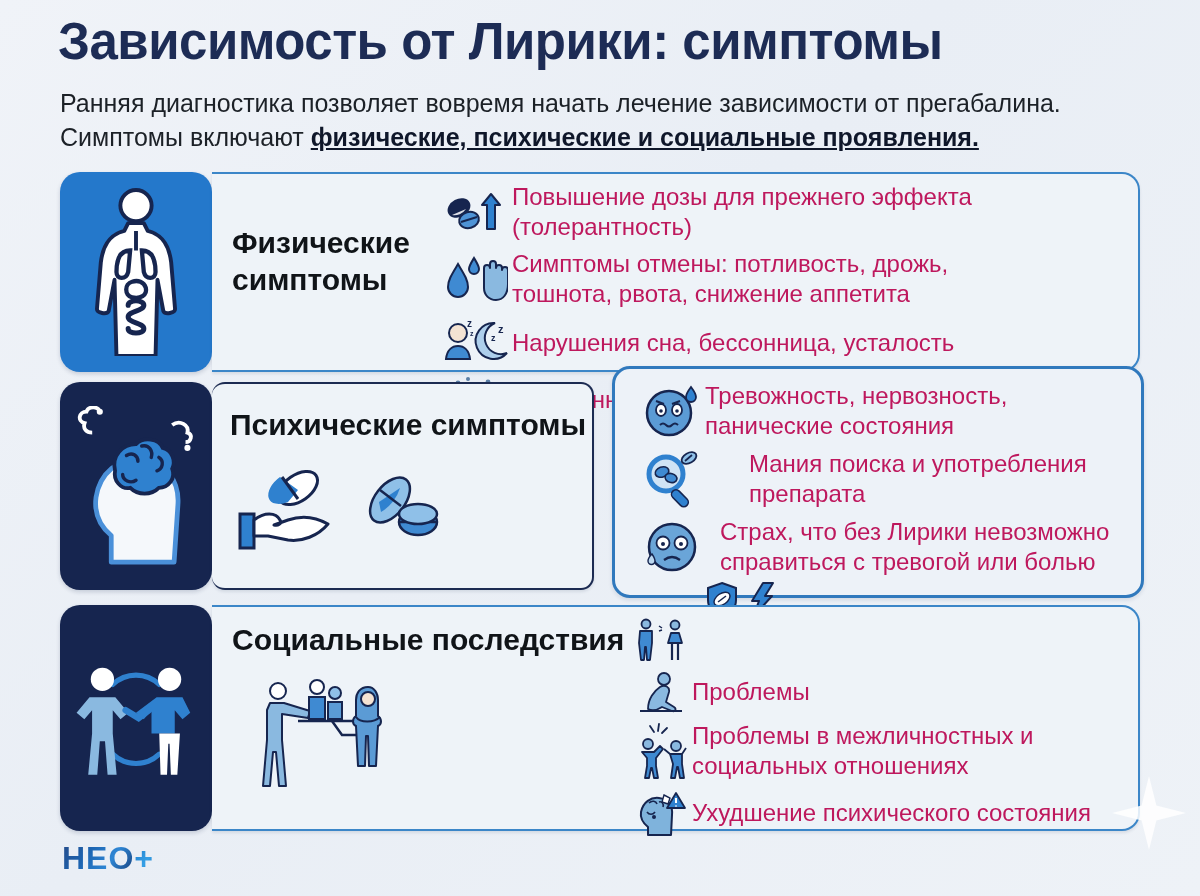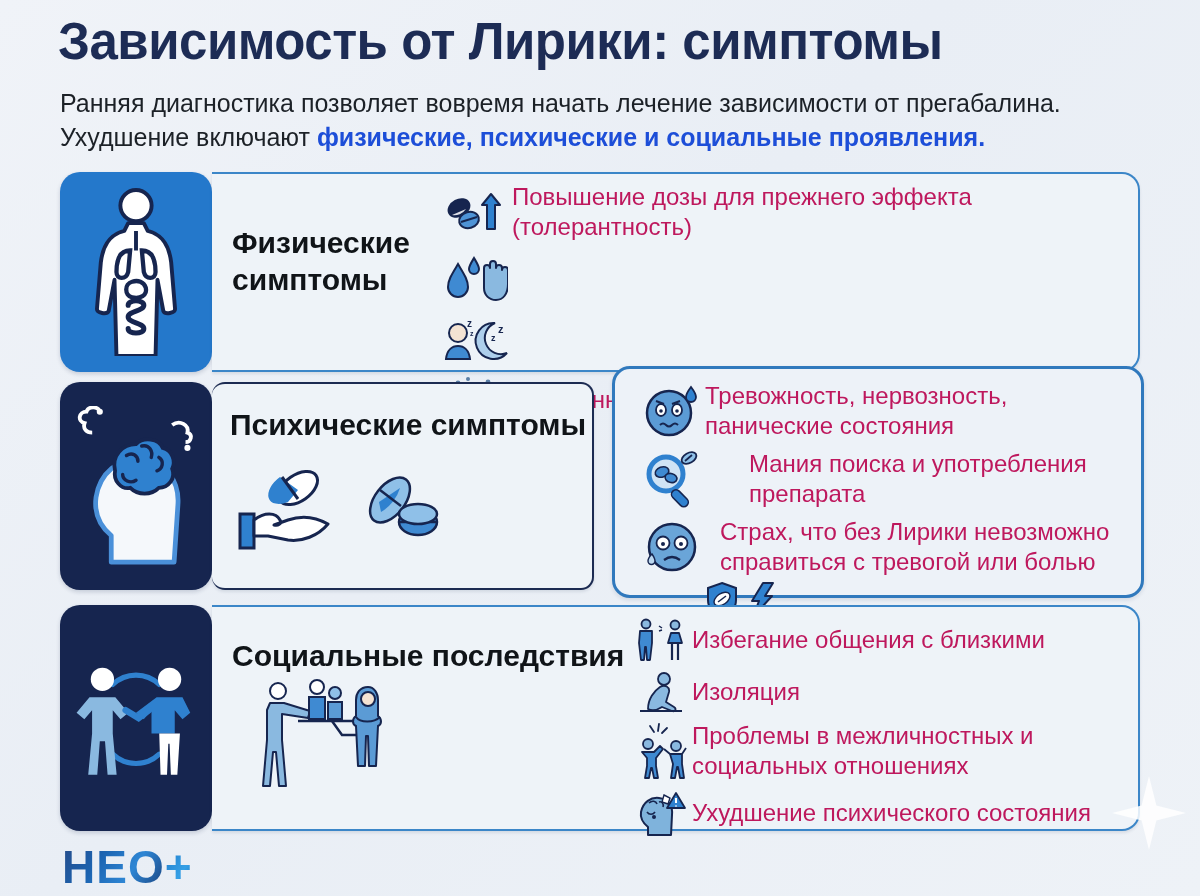--- a/index.html
+++ b/index.html
@@ -12,21 +12,21 @@
   
   .title{
     left:58px;top:12px;width:1100px;
     font-size:51px;font-weight:800;letter-spacing:-0.5px;
     color:#1d2c55;
   }
   .subtitle{
     left:60px;top:86px;width:1080px;
     font-size:25px;line-height:34px;color:#1c2127;
   }
-  .subtitle b{font-weight:700;color:#1d4ed8;}
+  .subtitle b{font-weight:700;color:#0f172a;text-decoration:underline;}
   
   .panel{
     border-radius:20px;display:flex;align-items:center;justify-content:center;
     box-shadow:0 2px 4px rgba(20,40,80,.18);
   }
   .panel.blue{background:#2478cb;}
   .panel.navy{background:#16254f;}
   .content{
     background:#eef3f8;
     box-shadow:0 2px 3px rgba(20,40,80,.10);
@@ -39,21 +39,21 @@
   }
   .card-heading{
     font-size:30px;font-weight:800;color:#101418;line-height:37px;
   }
   
   .ilist{display:flex;flex-direction:column;}
   .irow{display:flex;align-items:center;}
   .icell{display:flex;align-items:center;justify-content:center;flex:none;}
   .itext{font-size:24px;line-height:30px;color:#be185d;}
   
-  .logo{left:62px;top:840px;font-size:46px;font-weight:800;letter-spacing:1px;}
+  .logo{left:62px;top:840px;font-size:32px;font-weight:800;letter-spacing:1px;}
   .logo .neo{
     background:linear-gradient(125deg,#274a86 0%,#1c63b0 35%,#2e86d4 65%,#173a74 100%);
     -webkit-background-clip:text;background-clip:text;color:transparent;
   }
   .logo .plus{
     background:linear-gradient(125deg,#1d74c4 0%,#35a0e6 60%,#1f66b2 100%);
     -webkit-background-clip:text;background-clip:text;color:transparent;
   }
   
   .sparkle{
@@ -62,21 +62,21 @@
     filter:blur(1px);
   }
   svg{display:block;}
 </style>
 </head>
 <body>
 
 <div class="abs title">Зависимость от Лирики: симптомы</div>
 <div class="abs subtitle">
   <span>Ранняя диагностика позволяет вовремя начать лечение зависимости от прегабалина.</span><br>
-  <span>Ухудшение включают </span><b>физические, психические и социальные проявления.</b>
+  <span>Симптомы включают </span><b>физические, психические и социальные проявления.</b>
 </div>
 
 <div class="abs panel blue" style="left:60px;top:172px;width:152px;height:200px;">
   <span>
     <svg width="118" height="168" viewBox="0 0 60 86">
       <circle cx="30" cy="9" r="8" fill="#fff" stroke="#16254f" stroke-width="2"></circle>
       <path d="M26 18 h8 l2 4 c8 2 11 8 12 16 l2 24 c0 2-5 3-6 1 l-3-16 -1 39 h-20 l-1-39 -3 16 c-1 2-6 1-6-1 l2-24 c1-8 4-14 12-16 z" fill="#fff" stroke="#16254f" stroke-width="2" stroke-linejoin="round"></path>
       <path d="M30 22 v10" stroke="#16254f" stroke-width="2"></path>
       <path d="M27 32 c-6 0-7 6-7 11 c0 4 5 4 6 0 z" fill="#fff" stroke="#16254f" stroke-width="2.2"></path>
       <path d="M33 32 c6 0 7 6 7 11 c0 4-5 4-6 0 z" fill="#fff" stroke="#16254f" stroke-width="2.2"></path>
@@ -102,33 +102,35 @@
       <span class="itext" style="max-width:640px;">Повышение дозы для прежнего эффекта (толерантность)</span>
     </div>
     <div class="irow">
       <span class="icell" style="width:72px;height:62px;">
         <svg width="64" height="58" viewBox="0 0 64 58">
           <path d="M14 14 C20 24 24 30 24 37 a10 10 0 0 1-20 0 C4 30 8 24 14 14z" fill="#3f8ad2" stroke="#16254f" stroke-width="2"></path>
           <path d="M30 8 c3 5 5 8 5 11 a5 5 0 0 1-10 0 c0-3 2-6 5-11z" fill="#3f8ad2" stroke="#16254f" stroke-width="2"></path>
           <path d="M40 30 v-12 a3 3 0 0 1 6 0 v-4 a3 3 0 0 1 6 0 v4 a3 3 0 0 1 6 0 v2 a3 3 0 0 1 6 0 v14 c0 10-5 16-12 16 s-12-5-12-12 z" fill="#8ab9e0" stroke="#16254f" stroke-width="2" stroke-linejoin="round"></path>
         </svg>
       </span>
+      <span class="itext" style="max-width:470px;">Симптомы отмены: потливость, дрожь, тошнота, рвота, снижение аппетита</span>
     </div>
     <div class="irow">
       <span class="icell" style="width:72px;height:54px;">
         <svg width="66" height="52" viewBox="0 0 66 52">
           <circle cx="15" cy="16" r="9" fill="#f4e3d3" stroke="#16254f" stroke-width="2"></circle>
           <path d="M3 42 c1-9 6-13 12-13 s11 4 12 13z" fill="#3f8ad2" stroke="#16254f" stroke-width="2"></path>
           <text x="24" y="10" font-size="10" font-weight="bold" fill="#16254f">z</text>
           <text x="27" y="19" font-size="7" font-weight="bold" fill="#16254f">z</text>
           <path d="M52 6 a18 18 0 1 0 12 30 a15 15 0 0 1-12-30z" fill="#aecfec" stroke="#16254f" stroke-width="2"></path>
           <text x="48" y="24" font-size="9" font-weight="bold" fill="#16254f">z</text>
           <text x="55" y="16" font-size="11" font-weight="bold" fill="#16254f">z</text>
         </svg>
       </span>
+      <span class="itext" style="max-width:640px;">Нарушения сна, бессонница, усталость</span>
     </div>
     <div class="irow">
       <span class="icell" style="width:72px;height:48px;">
         <svg width="52" height="48" viewBox="0 0 52 48">
           <path d="M14 46 v-8 c-5-4-7-9-6-15 c2-9 9-14 17-13 c8 1 13 8 12 16 l-1 20z" fill="#dde8f2" stroke="#5b7fa6" stroke-width="2" stroke-linejoin="round"></path>
           <circle cx="22" cy="20" r="7" fill="none" stroke="#5b7fa6" stroke-width="1.8" stroke-dasharray="3 2"></circle>
           <circle cx="8" cy="7" r="2.4" fill="#5b7fa6"></circle>
           <circle cx="18" cy="3" r="2" fill="#5b7fa6"></circle>
           <circle cx="38" cy="6" r="2.4" fill="#5b7fa6"></circle>
           <circle cx="44" cy="26" r="2" fill="#5b7fa6"></circle>
@@ -246,21 +248,21 @@
       <circle cx="22" cy="20" r="9" fill="#fff"></circle>
       <path d="M12 34 h20 l10 12 -6 5 -6-7 v18 l3 32 h-7 l-2-26 h-4 l-2 26 h-7 l3-32 v-18 l-6 7 -6-5z" fill="#8ab9e0"></path>
       <circle cx="74" cy="20" r="9" fill="#fff"></circle>
       <path d="M64 34 h20 l6 12 -6 5 -6-7 v18 h-18 v-18 l-6 7 -6-5z" fill="#2f81cf"></path>
       <path d="M66 62 h16 l-2 32 h-5 l-1-24 h-1 l-1 24 h-5z" fill="#fff"></path>
       <path d="M40 44 l10 6 8-6" stroke="#2f81cf" stroke-width="5" fill="none" stroke-linecap="round"></path>
     </svg>
   </span>
 </div>
 <div class="abs content blue-border" style="left:212px;top:605px;width:926px;height:222px;">
-  <div class="abs card-heading" style="left:20px;top:14px;width:400px;margin-top:16px;">Социальные последствия</div>
+  <div class="abs card-heading" style="left:20px;top:14px;width:400px;">Социальные последствия</div>
   <span class="abs" style="left:28px;top:62px;">
     <svg width="160" height="122" viewBox="0 0 160 122">
       <circle cx="38" cy="22" r="8" fill="#fff" stroke="#16254f" stroke-width="2"></circle>
       <path d="M30 34 h14 l26 8 -2 7 -26-4 v26 l4 46 h-7 l-3-34 h-3 l-3 34 h-7 l4-46 v-30z" fill="#8ab9e0" stroke="#16254f" stroke-width="2" stroke-linejoin="round"></path>
       <circle cx="77" cy="18" r="7" fill="#fff" stroke="#16254f" stroke-width="2"></circle>
       <path d="M69 28 h16 v22 h-16z" fill="#3f8ad2" stroke="#16254f" stroke-width="2"></path>
       <circle cx="95" cy="24" r="6" fill="#8fc0e8" stroke="#16254f" stroke-width="2"></circle>
       <path d="M88 33 h14 v17 h-14z" fill="#5b9bd5" stroke="#16254f" stroke-width="2"></path>
       <path d="M58 52 h60" stroke="#16254f" stroke-width="2.5"></path>
       <path d="M92 52 l10 14 h20" stroke="#16254f" stroke-width="2.5" fill="none"></path>
@@ -275,31 +277,30 @@
       <span class="icell" style="width:62px;height:46px;">
         <svg width="52" height="44" viewBox="0 0 52 44">
           <circle cx="11" cy="6" r="4.5" fill="#8ab9e0" stroke="#16254f" stroke-width="1.8"></circle>
           <path d="M5 13 h12 v12 l-2 17 h-3 l-1-13 h-1 l-1 13 h-3 l-2-17z" fill="#3f8ad2" stroke="#16254f" stroke-width="1.8" stroke-linejoin="round"></path>
           <circle cx="40" cy="7" r="4.5" fill="#8ab9e0" stroke="#16254f" stroke-width="1.8"></circle>
           <path d="M33 25 l3-10 h8 l3 10z" fill="#3f8ad2" stroke="#16254f" stroke-width="1.8" stroke-linejoin="round"></path>
           <path d="M37 25 v17 m6-17 v17" stroke="#16254f" stroke-width="2.2"></path>
           <path d="M24 8 l3 2 m-3 3 l3-1" stroke="#16254f" stroke-width="1.5"></path>
         </svg>
       </span>
-      <span class="itext">Избегание общения с близкими</span>
     </div>
     <div class="irow">
       <span class="icell" style="width:62px;height:44px;">
         <svg width="50" height="42" viewBox="0 0 50 42">
           <circle cx="28" cy="8" r="6" fill="#8ab9e0" stroke="#16254f" stroke-width="1.8"></circle>
           <path d="M12 38 c0-10 6-18 12-22 c5-3 10 0 9 5 l-3 10 l8 5 c3 2 1 5-2 4 l-10-4 c-6 4-10 4-14 2z" fill="#8ab9e0" stroke="#16254f" stroke-width="1.8" stroke-linejoin="round"></path>
           <path d="M4 40 h42" stroke="#16254f" stroke-width="2.2"></path>
         </svg>
       </span>
-      <span class="itext">Изоляция</span>
+      <span class="itext">Проблемы</span>
     </div>
     <div class="irow">
       <span class="icell" style="width:62px;height:60px;">
         <svg width="54" height="58" viewBox="0 0 54 58">
           <path d="M20 10 l-4-6 m8 5 l1-7 m3 9 l5-5" stroke="#16254f" stroke-width="1.8" stroke-linecap="round"></path>
           <circle cx="14" cy="22" r="5" fill="#8ab9e0" stroke="#16254f" stroke-width="1.8"></circle>
           <path d="M8 30 h12 l6-6 3 3 -7 9 v8 l2 12 h-4 l-2-10 h-1 l-2 10 h-4 l2-12 v-8z" fill="#3f8ad2" stroke="#16254f" stroke-width="1.8" stroke-linejoin="round"></path>
           <circle cx="42" cy="24" r="5" fill="#8ab9e0" stroke="#16254f" stroke-width="1.8"></circle>
           <path d="M36 32 h12 v10 l2 14 h-4 l-2-11 h-1 l-2 11 h-4 l2-14z" fill="#3f8ad2" stroke="#16254f" stroke-width="1.8" stroke-linejoin="round"></path>
           <path d="M36 32 l-6-5 m18 5 l4-6" stroke="#16254f" stroke-width="1.8"></path>

